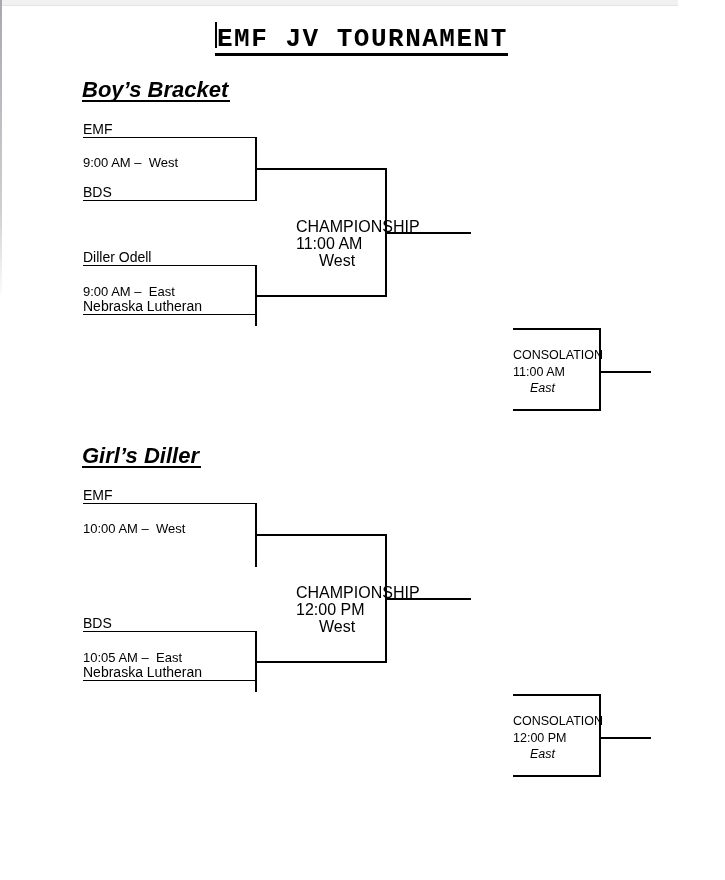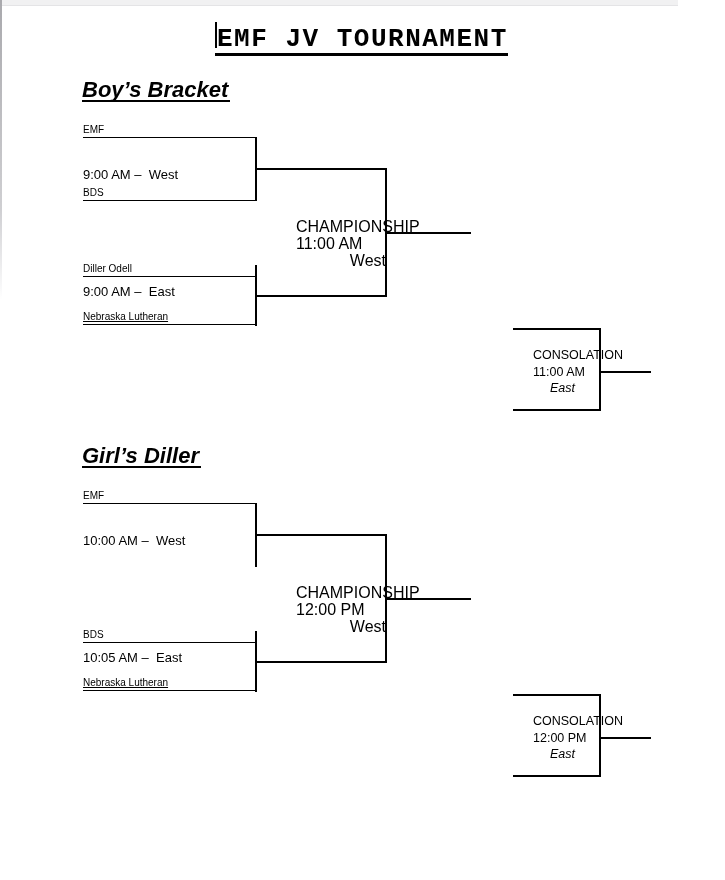--- a/index.html
+++ b/index.html
@@ -17,43 +17,43 @@
 
   .bracket{position:absolute;left:0;width:725px;height:300px;}
   .bracket.boys{top:120px;}
   .bracket.girls{top:486px;}
 
   .b-heading{position:absolute;left:82px;top:-41px;height:21px;line-height:21px;
              font-style:italic;font-weight:700;font-size:22px;
              border-bottom:2px solid #000;padding-right:2px;white-space:nowrap;}
 
   .slot{position:absolute;left:83px;width:172px;height:15px;line-height:15px;
-        font-size:10px;border-bottom:1.4px solid #000;white-space:pre;}
+        font-size:14px;border-bottom:1.4px solid #000;white-space:pre;}
   .time{position:absolute;left:83px;height:15px;line-height:15px;font-size:13px;white-space:pre;}
-  .g1-top{top:2px;} .g1-time{top:35px;margin-top:12px;} .g1-bot{top:65px;}
-  .g2-top{top:130px;margin-top:11px;} .g2-time{top:164px;} .g2-bot{top:189px;text-decoration:underline;}
+  .g1-top{top:2px;} .g1-time{top:35px;} .g1-bot{top:65px;}
+  .g2-top{top:130px;} .g2-time{top:164px;} .g2-bot{top:179px;}
 
   .vl{position:absolute;width:1.5px;background:#000;}
   .hl{position:absolute;height:1.5px;background:#000;}
   .vl-g1{left:255px;top:17px;height:64px;}
   .vl-g2{left:255px;top:145px;height:60.5px;}
   .hl-ct{left:255px;top:48px;width:131px;}
   .hl-cb{left:255px;top:175px;width:131px;}
   .vl-cr{left:385px;top:48px;height:128.5px;}
   .hl-cw{left:387px;top:112px;width:84px;}
   .hl-kt{left:513px;top:208px;width:87px;}
   .vl-kr{left:599px;top:208px;height:82.5px;}
   .hl-kb{left:513px;top:289px;width:87px;}
   .hl-kw{left:601px;top:251px;width:50px;}
 
   .champ{position:absolute;left:296px;top:98px;width:90px;font-size:16px;
          line-height:17px;white-space:nowrap;}
-  .champ .line3{padding-left:23px;text-align:right;}
+  .champ .line3{padding-left:23px;}
   .cons{position:absolute;left:513px;top:227px;width:87px;font-size:12.5px;
-        line-height:16.5px;white-space:nowrap;margin-left:20px;}
+        line-height:16.5px;white-space:nowrap;}
   .cons .line3{padding-left:17px;font-style:italic;}
 </style>
 </head>
 <body>
 
 <div class="page">
   <div class="top-strip"></div>
   <div class="left-strip"></div>
 
   <div class="cursor"></div>

